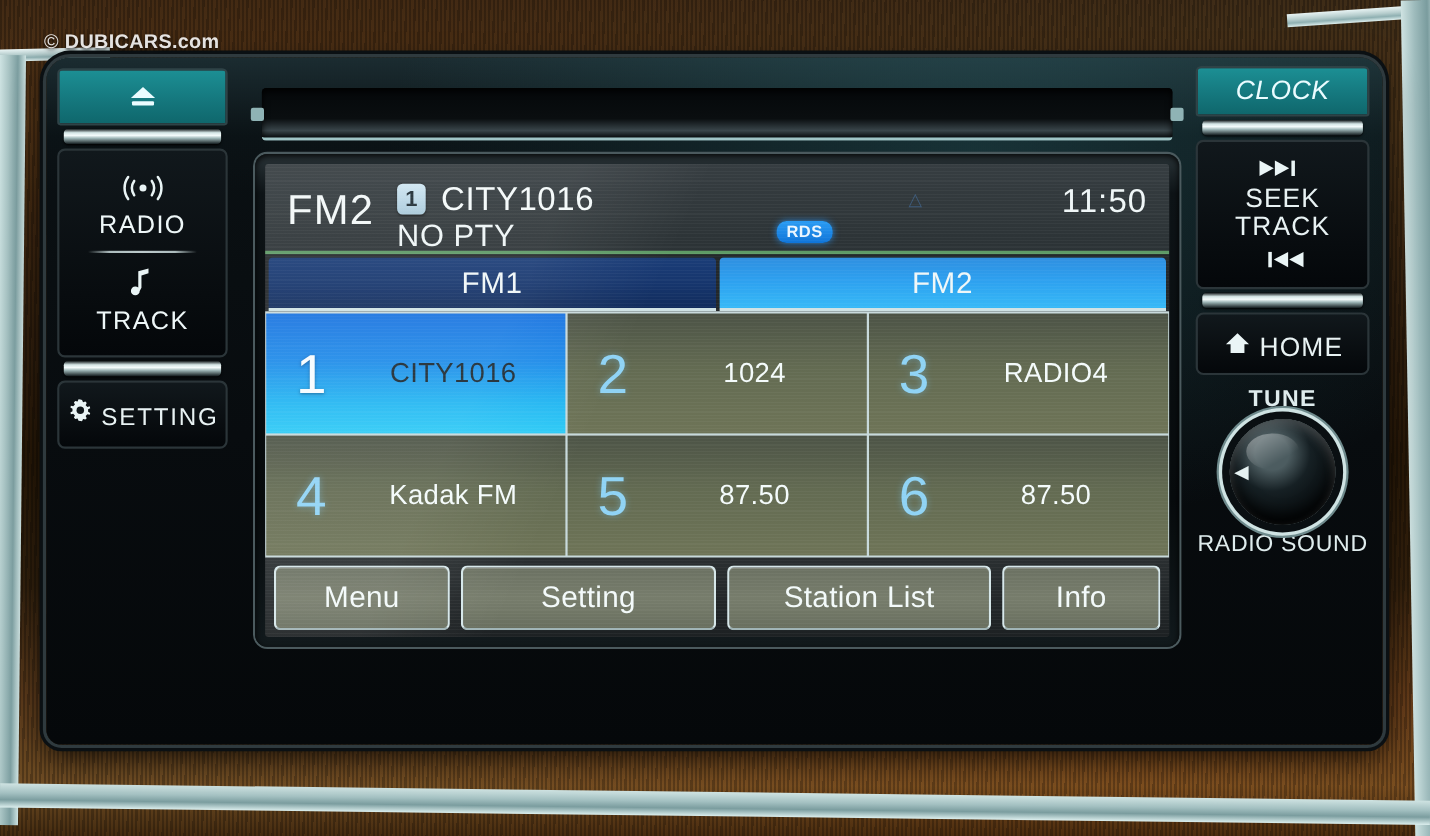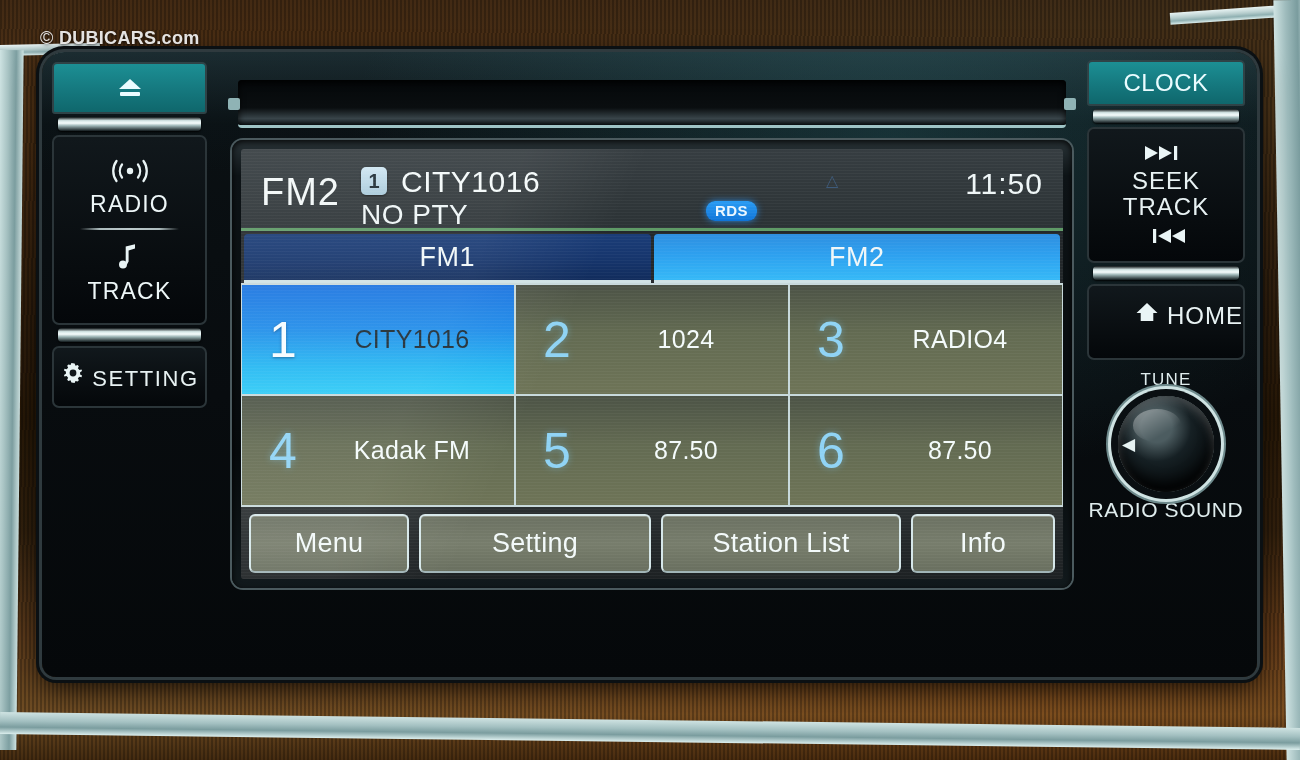--- a/index.html
+++ b/index.html
@@ -65,21 +65,21 @@
     background:linear-gradient(180deg,#11181c,#080c0f 70%,#04070a);
     border:2px solid #2b3539; border-radius:7px;
     color:#e8f2f3; text-align:center;
   }
   .teal{
     background:linear-gradient(180deg,#1c8f94 0%,#15787e 55%,#0f676c 100%);
     border:2px solid #2f4347;
     color:#eafcff;
   }
   #eject-btn{ height:52px; border-radius:5px 5px 3px 3px; display:flex; align-items:center; justify-content:center;}
-  #clock-btn{ height:46px; border-radius:5px 5px 3px 3px; display:flex; align-items:center; justify-content:center;}
+  #clock-btn{ height:46px; border-radius:5px 5px 3px 3px; display:flex; align-items:center; justify-content:center;font-style:italic;}
   #clock-btn span{ font-size:24px; letter-spacing:.5px; font-weight:400; }
 
   .rocker{
     height:14px; margin:3px 6px 4px 6px; border-radius:4px;
     background:linear-gradient(180deg,#0a0f11 0%, #d5e6e6 26%, #f4fbfb 44%, #9fb7b8 62%, #121a1d 100%);
     box-shadow:0 1px 2px rgba(0,0,0,.9);
   }
 
   #radio-media{ padding:14px 0 12px; }
   .stack-item{ padding:8px 0 6px; }
@@ -88,27 +88,27 @@
   .divider{ height:2px; background:linear-gradient(90deg,transparent,#c9dadb 20%,#dcebec 50%,#c9dadb 80%,transparent);
             margin:4px 26px; opacity:.85; }
 
   #setting-pad{ padding:12px 0 14px; }
   #setting-pad .glyph{ font-size:21px; }
   #setting-pad .lbl{ font-size:22px; letter-spacing:1.6px; }
 
   #seek-pad{ padding:14px 0 10px; }
   #seek-pad .arr{ font-size:18px; letter-spacing:-2px; color:#eaf5f6; display:block; }
   #seek-pad .l1,#seek-pad .l2{ display:block; font-size:24px; letter-spacing:1px; line-height:1.08; }
-  #home-pad{ padding:14px 0 28px;text-align:right; }
+  #home-pad{ padding:14px 0 8px; }
   #home-pad .glyph{ font-size:22px; }
   #home-pad .lbl{ font-size:24px; letter-spacing:1px; }
 
   
   .knob-wrap{ text-align:center; margin-top:10px; }
-  .knob-top{ font-size:17px; color:#dfeced; letter-spacing:1.2px; }
+  .knob-top{ font-size:21px; color:#dfeced; letter-spacing:1.2px;font-weight:bold; }
   .knob-bot{ font-size:21px; color:#dfeced; letter-spacing:.6px; margin-top:6px; }
   .knob{
     width:96px; height:96px; margin:6px auto 0; border-radius:50%;
     background:
       radial-gradient(circle at 40% 32%, #4c5c60 0 18%, #162024 40%, #070b0d 70%, #0c1316 100%);
     box-shadow:
       0 0 0 7px #0a0f12,
       0 0 0 10px #cfe3e3,
       0 0 0 12px #6e8a8c,
       inset 0 5px 10px rgba(255,255,255,.22),

